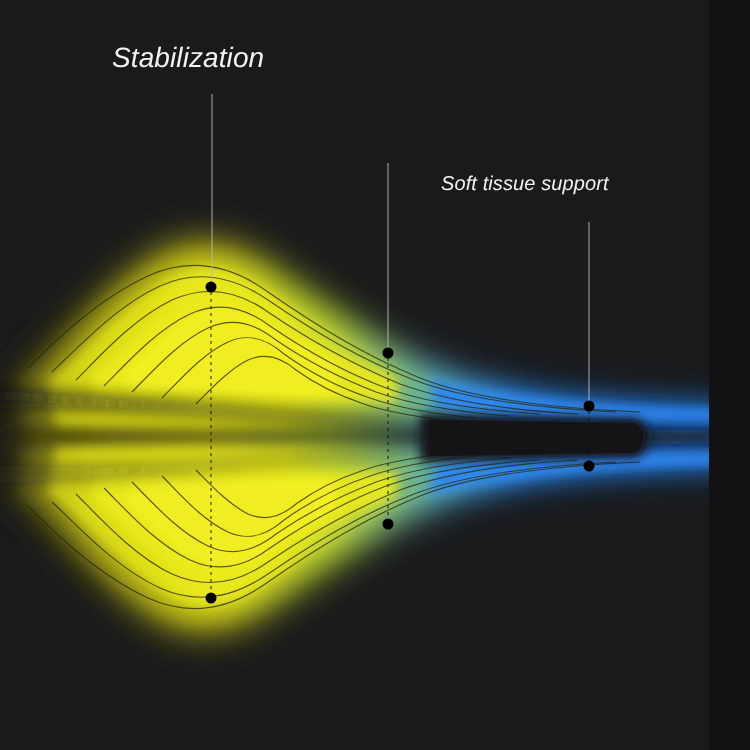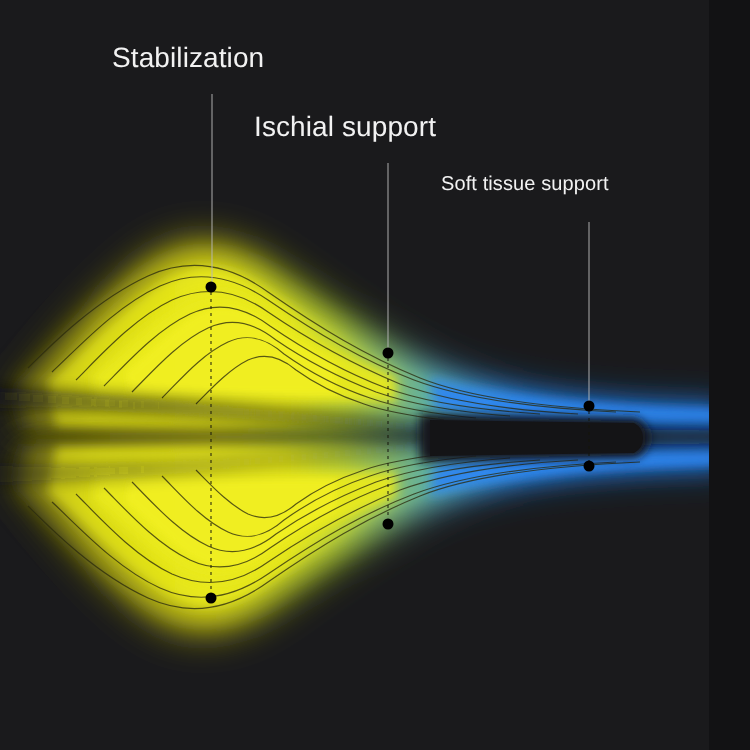--- a/index.html
+++ b/index.html
@@ -2,20 +2,21 @@
 <html><head>
 <meta charset="utf-8">
 <title>Pressure Map</title>
 <style>
   html,body{margin:0;padding:0;background:#121214;}
   #stage{
     position:relative;
     width:709px;height:750px;
     overflow:hidden;
     font-family:"Liberation Sans", sans-serif;
+    font-style:italic;
   }
   #bg{position:absolute;inset:0;}
   .lbl{
     position:absolute;
     color:#f2f2f2;
     white-space:nowrap;
     font-weight:400;
     letter-spacing:.1px;
     text-rendering:geometricPrecision;
   }
@@ -213,16 +214,15 @@
         <g>
           <line x1="589" y1="222" x2="589" y2="406" stroke="#b9b9b9" stroke-width="1.1" stroke-opacity="0.85"></line>
           <line x1="589" y1="411" x2="589" y2="466" stroke="#15150a" stroke-width="1.3" stroke-dasharray="3 4" stroke-opacity="0.75"></line>
           <circle cx="589" cy="406" r="5.5" fill="#000000"></circle>
           <circle cx="589" cy="466" r="5.5" fill="#000000"></circle>
         </g>
       </g>
   </svg>
 
   <div class="lbl" style="left:112px;top:42px;font-size:28px;">Stabilization</div>
-  <div class="lbl" style="left:254px;top:111px;font-size:28px;">Ischial support</div>
   <div class="lbl" style="left:441px;top:173px;font-size:20px;">Soft tissue support</div>
 
 </div>
 
 </body></html>

